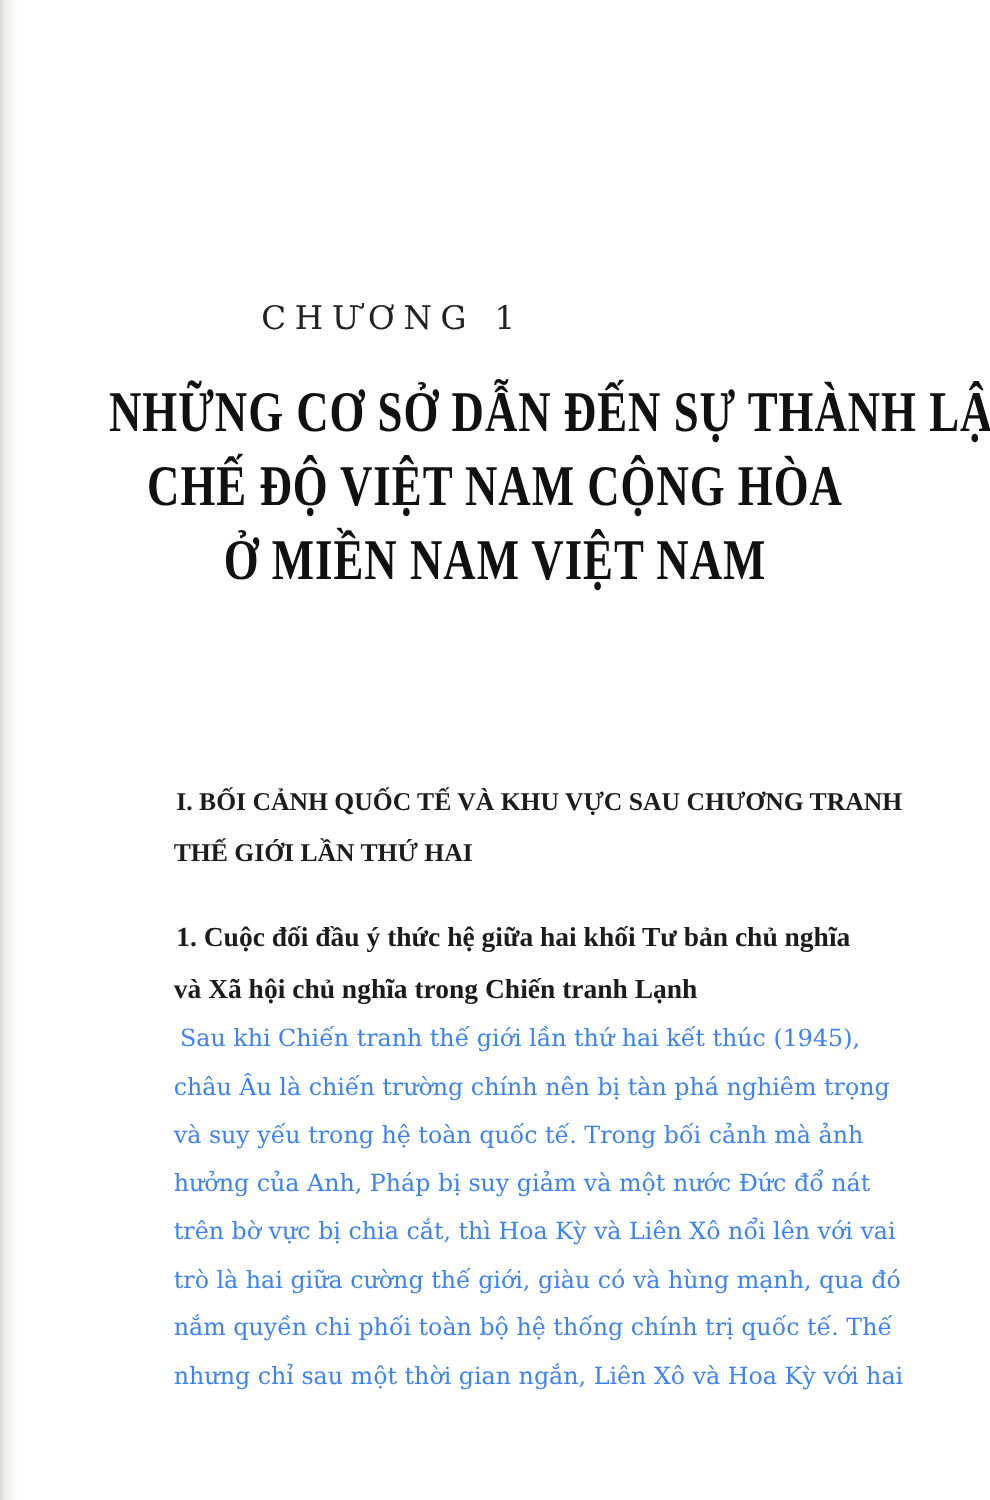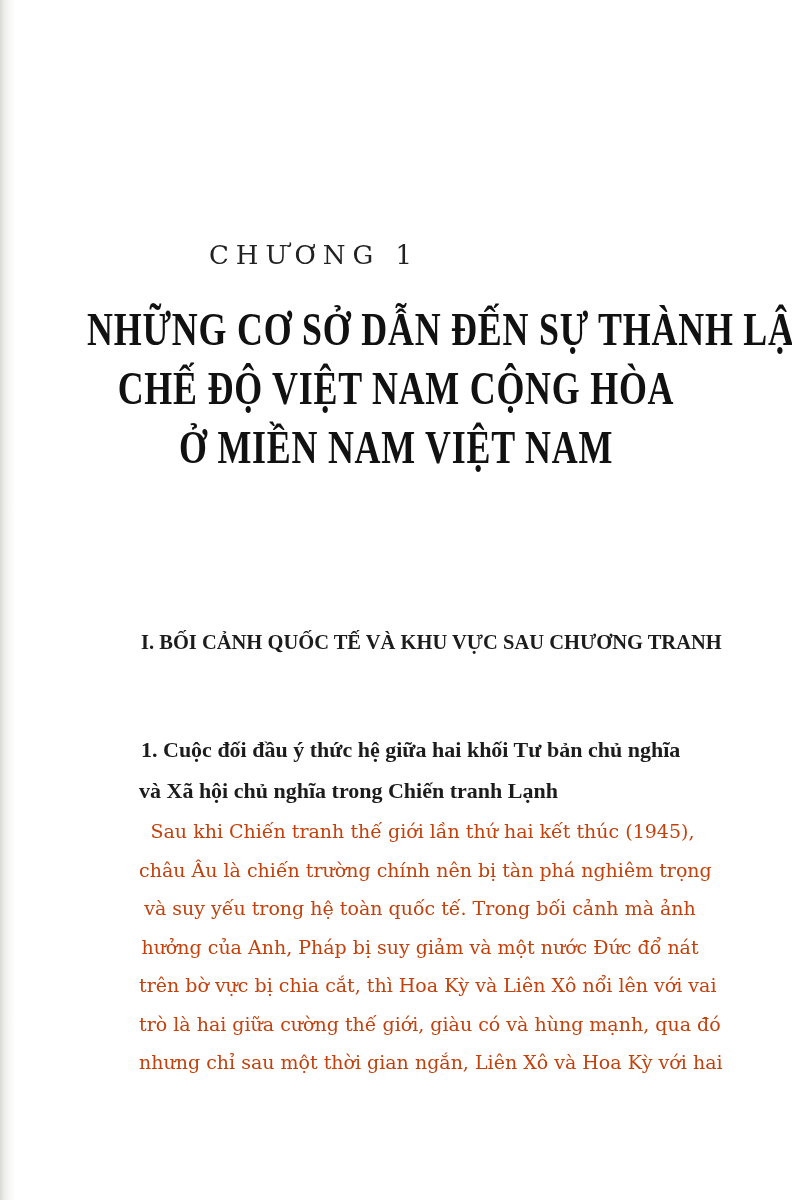--- a/index.html
+++ b/index.html
@@ -79,22 +79,21 @@
     .subsection-heading span { display: block; white-space: nowrap; }
     .subsection-heading .line2 { margin-left: -2px; }
     .body-text {
       position: absolute;
       left: 141px;
       top: 812px;
       width: 560px;
       font-family: "DejaVu Serif", serif;
       font-size: 19px;
       line-height: 38.5px;
-      color: #c2410c;
-      text-align: center;
+      color: #3b82f6;
     }
     .body-text span {
       display: block;
       white-space: nowrap;
     }
     .body-text .first {
       margin-left: 3px;
     }
     .body-text .cont {
       margin-left: -2px;
@@ -108,28 +107,30 @@
 <div class="chapter-label">CHƯƠNG 1</div>
 
 <div class="chapter-title">
   <div>NHỮNG CƠ SỞ DẪN ĐẾN SỰ THÀNH LẬP</div>
   <div>CHẾ ĐỘ VIỆT NAM CỘNG HÒA</div>
   <div>Ở MIỀN NAM VIỆT NAM</div>
 </div>
 
 <div class="section-heading">
   <span class="line1">I. BỐI CẢNH QUỐC TẾ VÀ KHU VỰC SAU CHƯƠNG TRANH</span>
+  <span class="line2">THẾ GIỚI LẦN THỨ HAI</span>
 </div>
 
 <div class="subsection-heading">
   <span class="line1">1. Cuộc đối đầu ý thức hệ giữa hai khối Tư bản chủ nghĩa</span>
   <span class="line2">và Xã hội chủ nghĩa trong Chiến tranh Lạnh</span>
 </div>
 
 <div class="body-text">
   <span class="first">Sau khi Chiến tranh thế giới lần thứ hai kết thúc (1945),</span>
   <span class="cont">châu Âu là chiến trường chính nên bị tàn phá nghiêm trọng</span>
   <span class="cont">và suy yếu trong hệ toàn quốc tế. Trong bối cảnh mà ảnh</span>
   <span class="cont">hưởng của Anh, Pháp bị suy giảm và một nước Đức đổ nát</span>
   <span class="cont">trên bờ vực bị chia cắt, thì Hoa Kỳ và Liên Xô nổi lên với vai</span>
   <span class="cont">trò là hai giữa cường thế giới, giàu có và hùng mạnh, qua đó</span>
+  <span class="cont">nắm quyền chi phối toàn bộ hệ thống chính trị quốc tế. Thế</span>
   <span class="cont">nhưng chỉ sau một thời gian ngắn, Liên Xô và Hoa Kỳ với hai</span>
 </div>
 
 </body></html>

